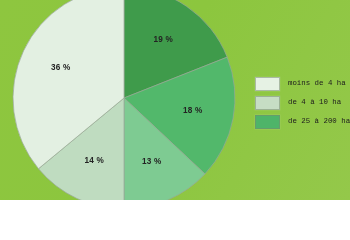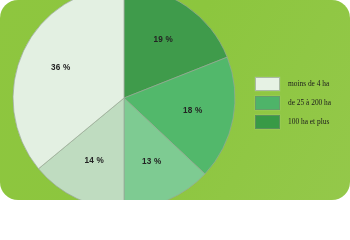--- a/index.html
+++ b/index.html
@@ -11,21 +11,20 @@
     height: 200px;
     overflow: hidden;
     font-family: "Liberation Sans", sans-serif;
   }
   #canvas {
     position: relative;
     width: 350px;
     height: 200px;
     overflow: hidden;
     background: linear-gradient(120deg, #8ec63f 0%, #8cc63e 45%, #94c84a 100%);
-    border-radius: 18px;
   }
   #pie-wrap {
     position: absolute;
     left: 13px;
     top: -13px;
     width: 222px;
     height: 222px;
   }
   #pie-svg {
     display: block;
@@ -59,21 +58,21 @@
   }
   .legend-swatch {
     width: 23px;
     height: 12px;
     border: 0.6px solid rgba(120,140,110,0.55);
     flex: 0 0 auto;
     box-shadow: 0 0 0 0.5px rgba(255,255,255,0.12);
   }
   .legend-label {
     margin-left: 8px;
-    font-family: Liberation Serif, serif;
+    font-family: Liberation Mono, monospace;
     font-size: 7.4px;
     color: #20201e;
     white-space: nowrap;
     line-height: 1;
   }
 </style>
 </head>
 <body>
 
 <div id="canvas">
@@ -106,22 +105,22 @@
         </g>
     </svg>
   </div>
 
   <div id="legend">
       <div class="legend-row">
         <span class="legend-swatch" style="background: rgb(230, 242, 228);"></span>
         <span class="legend-label">moins de 4 ha</span>
       </div>
       <div class="legend-row">
+        <span class="legend-swatch" style="background: rgb(198, 221, 196);"></span>
+        <span class="legend-label">de 4 à 10 ha</span>
+      </div>
+      <div class="legend-row">
         <span class="legend-swatch" style="background: rgb(78, 180, 105);"></span>
         <span class="legend-label">de 25 à 200 ha</span>
-      </div>
-      <div class="legend-row">
-        <span class="legend-swatch" style="background: rgb(56, 154, 70);"></span>
-        <span class="legend-label">100 ha et plus</span>
       </div>
     </div>
 
 </div>
 
 </body></html>

